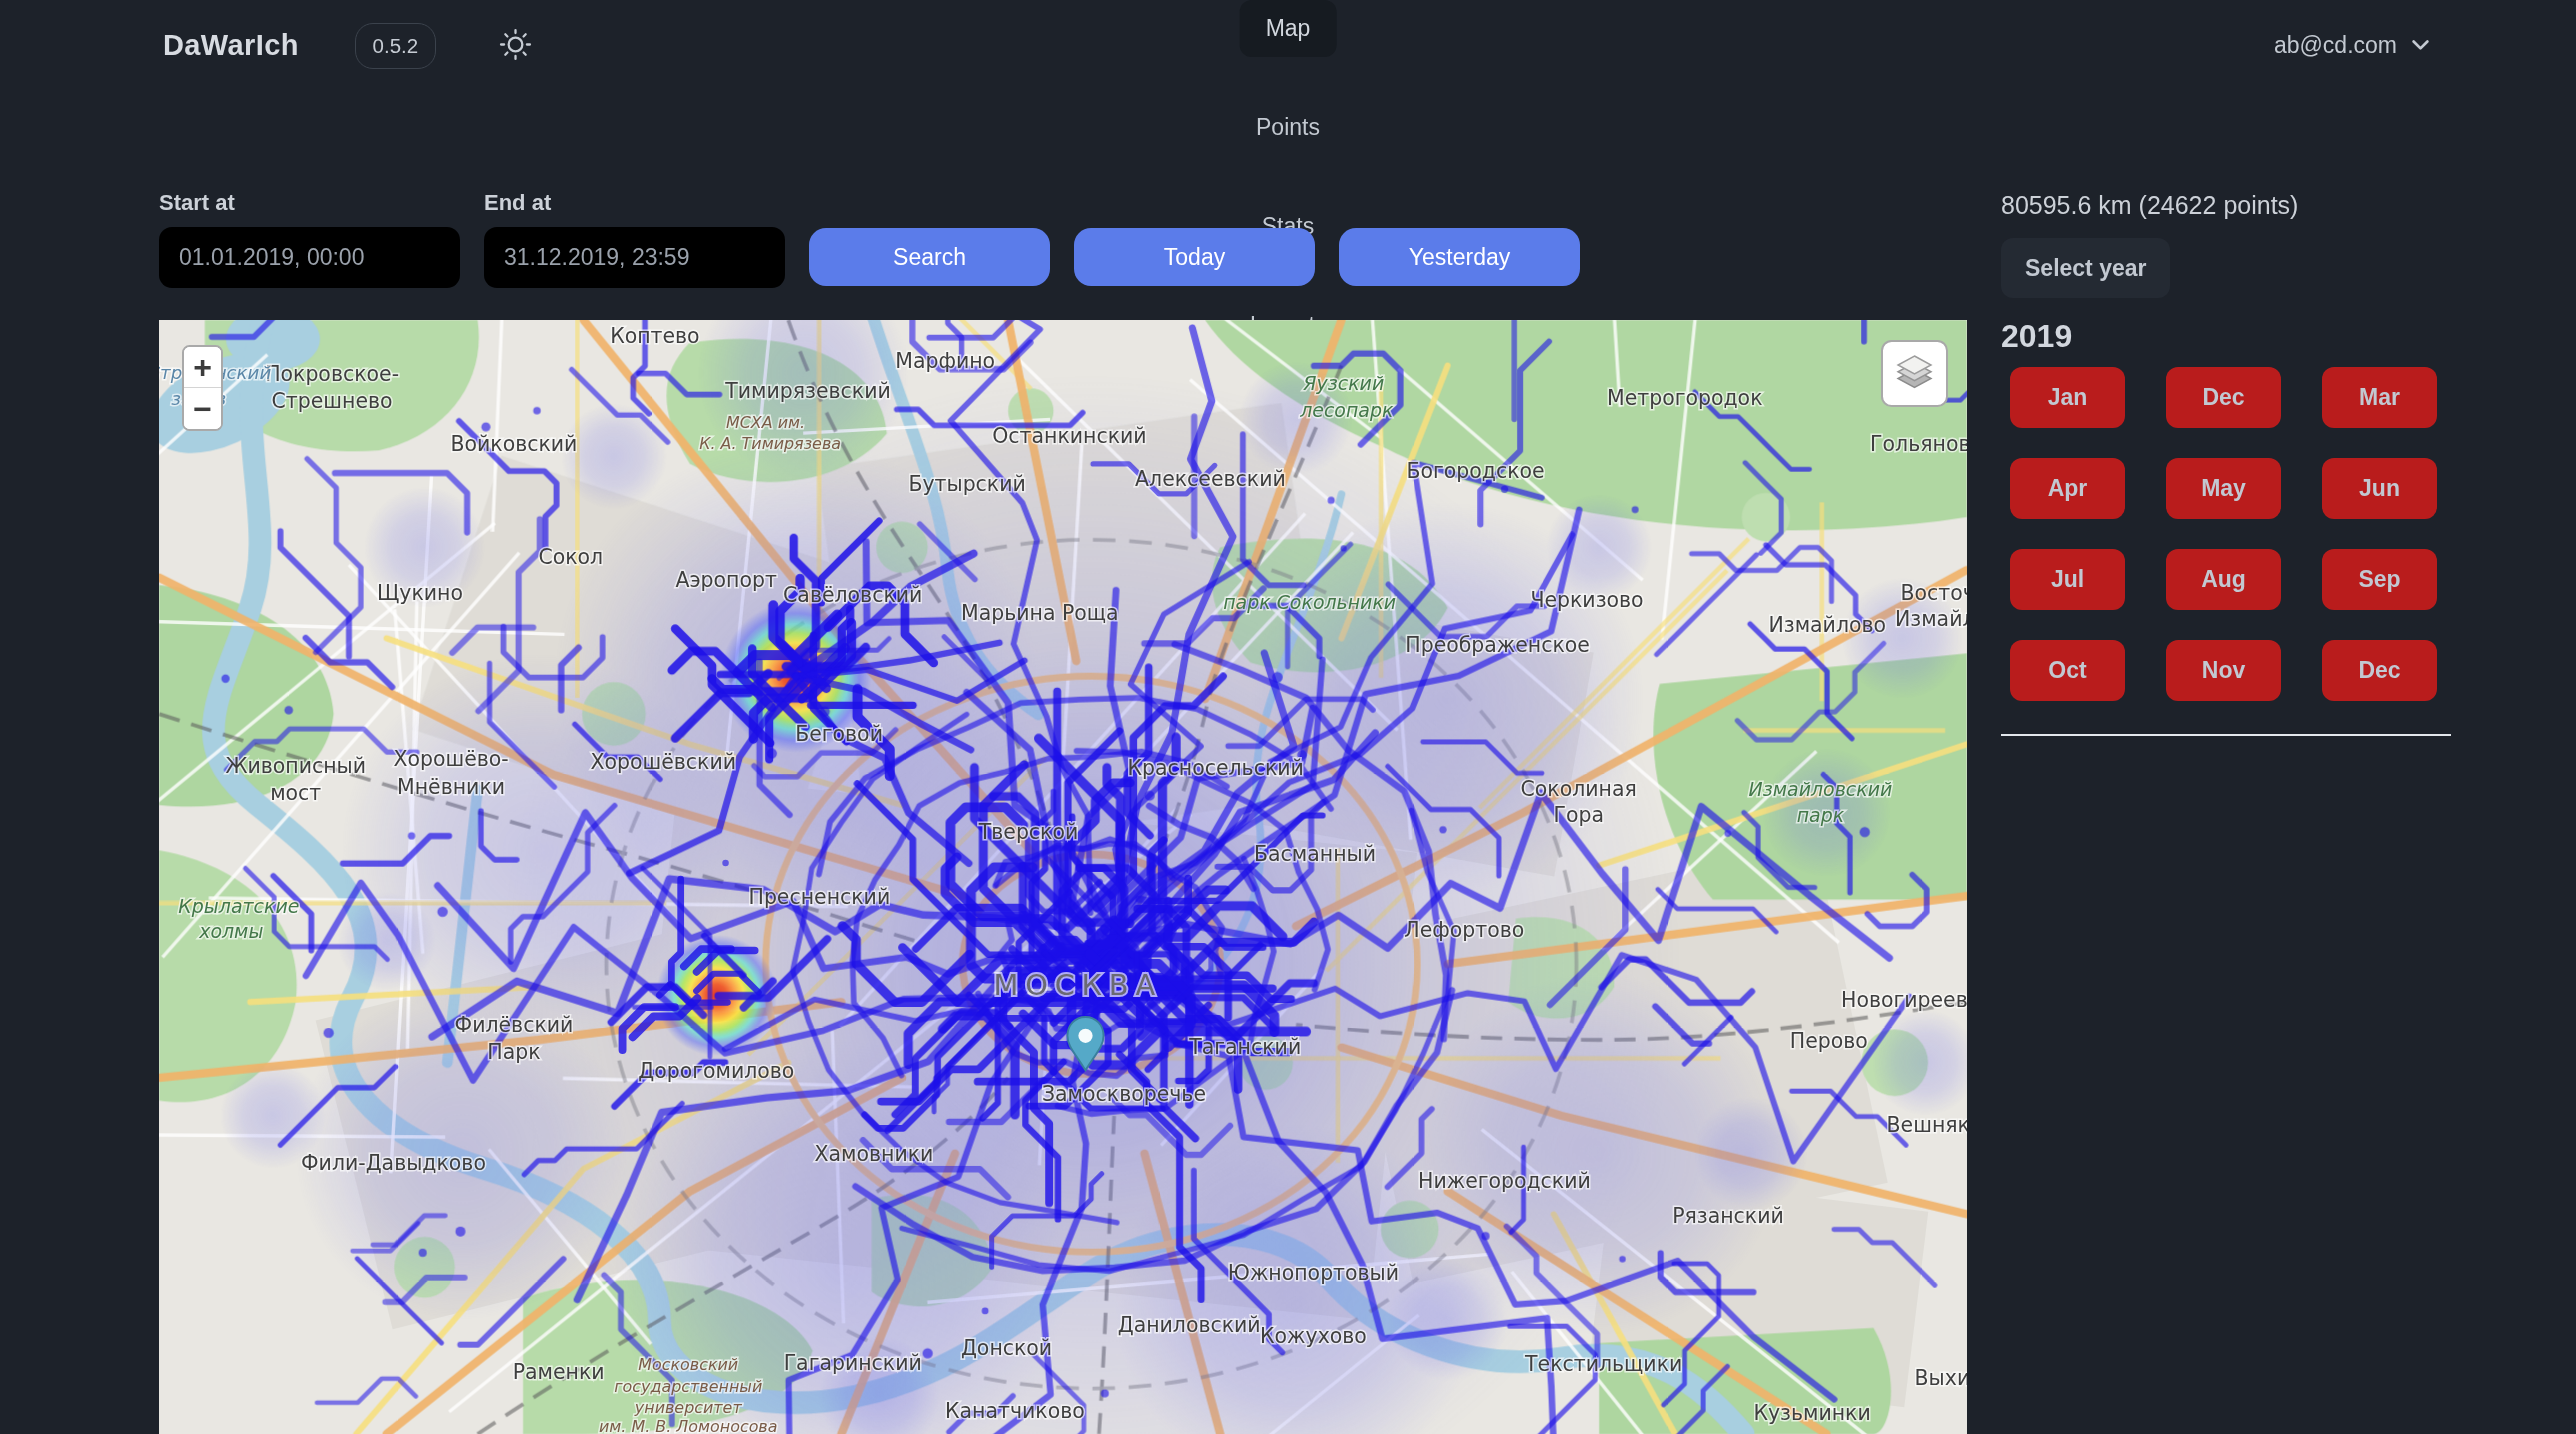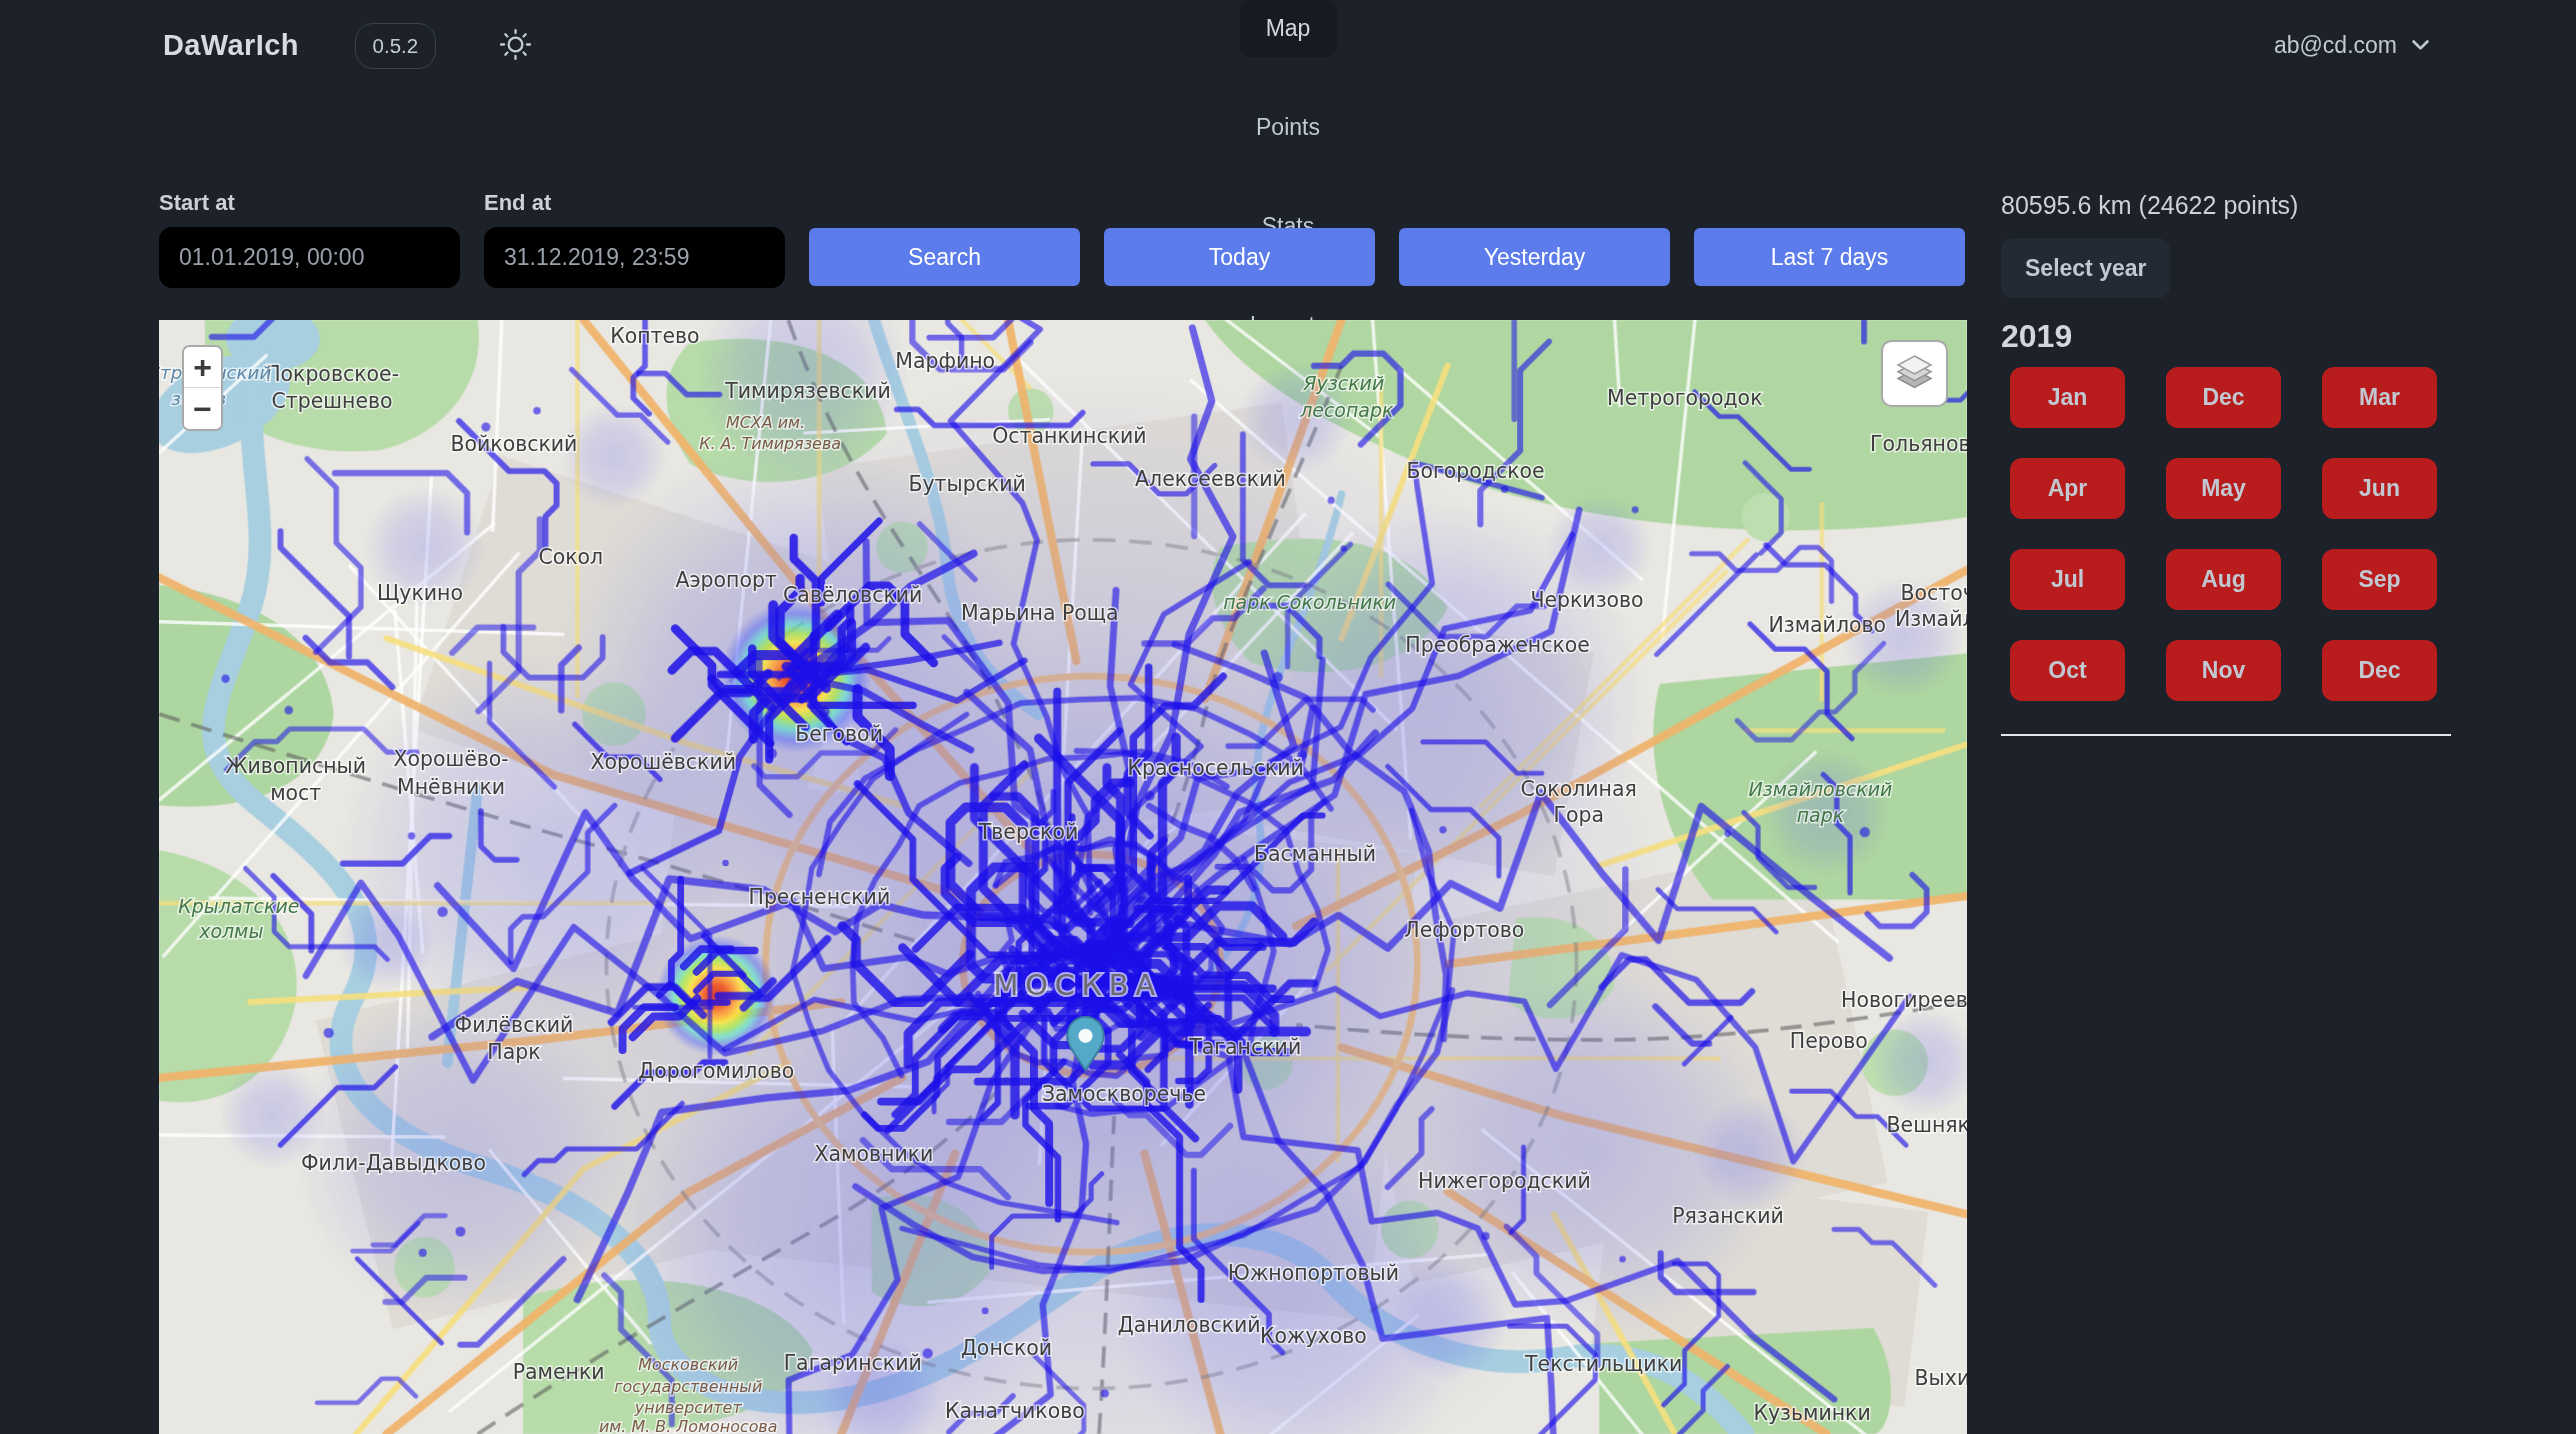--- a/index.html
+++ b/index.html
@@ -17,21 +17,21 @@
   .nav-item { font-size:23px; color:#c3c9d1; cursor:pointer; padding:15px 0; border-radius:12px; }
   .nav-item.active { background:#161b21; padding:15px 26px; color:#d3d8df; }
   .nav-user { position:absolute; right:144px; top:0; height:91px; display:flex; align-items:center; gap:12px; cursor:pointer; }
   .nav-user .email { font-size:23px; color:#c3c9d1; }
 
   
   .filters { position:absolute; left:159px; top:190px; display:flex; gap:24px; align-items:flex-end; }
   .field label { display:block; font-size:22px; font-weight:700; color:#ccd1d8; margin-bottom:10.6px; }
   .field input { width:301px; height:61px; background:#000000; border:none; border-radius:13px;
     font-family:"Liberation Sans",sans-serif; font-size:23px; color:#9aa1ab; padding:5px 20px; outline:none; }
-  .btn-blue { width:271px; height:58px; background:#5b7cea; border:none; border-radius:6px;
+  .btn-blue { width:241px; height:58px; background:#5b7cea; border:none; border-radius:17px;
     color:#fff; font-family:"Liberation Sans",sans-serif; font-size:23px; font-weight:500; cursor:pointer; margin-bottom:1.5px; }
 
   
   .sidebar { position:absolute; left:2001px; top:191px; width:450px; }
   .stats-line { font-size:25px; color:#ccd1d8; }
   .select-year { margin-top:18px; height:60px; padding:0 24px; background:#242a33; border:none; border-radius:12px;
     color:#c2c8d1; font-family:"Liberation Sans",sans-serif; font-size:23px; font-weight:600; cursor:pointer; display:inline-block; }
   .year-heading { margin-top:20px; font-size:32px; font-weight:600; color:#d2d7de; }
   .months { margin-top:12px; margin-left:9px; display:grid; grid-template-columns:repeat(3,115px); column-gap:41px; row-gap:30px; }
   .month-btn { height:61px; background:#b91c1c; border:none; border-radius:12px; color:#c2c8d1;
@@ -99,21 +99,20 @@
     <label>Start at</label>
     <input type="text" value="01.01.2019, 00:00" style="">
   </div>
   <div class="field">
     <label>End at</label>
     <input type="text" value="31.12.2019, 23:59" style="">
   </div>
   <button class="btn-blue">Search</button>
   <button class="btn-blue">Today</button>
   <button class="btn-blue">Yesterday</button>
-  <button class="btn-blue">Last 7 days</button>
 </div>
 
 <div class="sidebar">
   <div class="stats-line">80595.6 km (24622 points)</div>
   <button class="select-year">Select year</button>
   <div class="year-heading">2019</div>
   <div class="months">
     <button class="month-btn">Jan</button>
     <button class="month-btn">Dec</button>
     <button class="month-btn">Mar</button>

